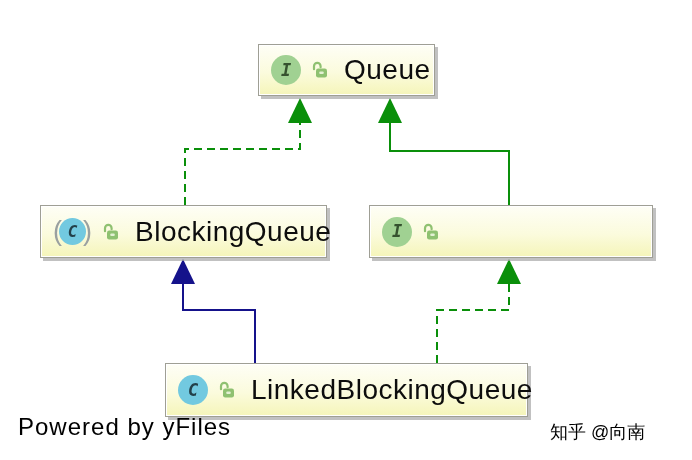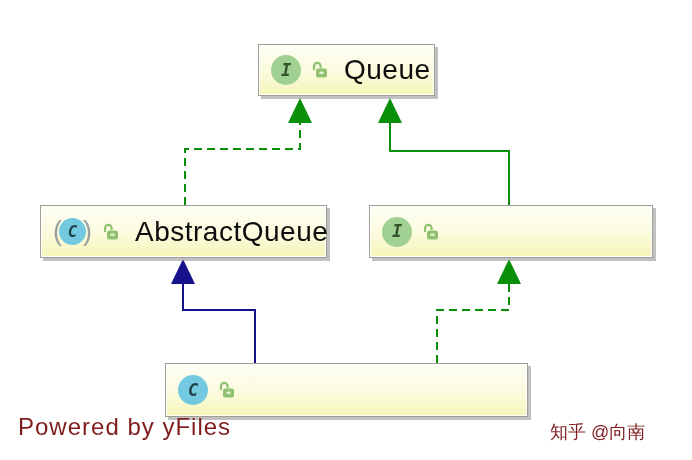--- a/index.html
+++ b/index.html
@@ -33,21 +33,21 @@
   .type-icon.class{background:#72c9e0;color:#23404a;}
   .abstract-wrap{display:flex;align-items:center;flex:0 0 auto;}
   .abstract-wrap .paren{
     color:#9aa0a0;font-size:27px;line-height:1;font-family:"Liberation Sans",sans-serif;
     font-weight:400;
   }
   .abstract-wrap .type-icon{width:27px;height:27px;margin:0 -3px;font-size:16px;}
   .lock-icon{flex:0 0 auto;display:flex;align-items:center;margin-right:5px;}
   .node-label{font-size:28px;color:#0d0d0d;letter-spacing:0.5px;}
   
-  .wm{position:absolute;color:#7f1d1d;user-select:none;}
+  .wm{position:absolute;color:#000000;user-select:none;}
   .wm-yfiles{left:18px;top:413px;font-size:24px;letter-spacing:1px;}
   .wm-zhihu{left:550px;top:420px;font-size:18px;text-shadow:1px 1px 0 #ffffff;}
 </style>
 </head>
 <body>
 
 <div id="canvas">
 
   <svg class="edges" width="692" height="460" viewBox="0 0 692 460">
     <g class="edge edge-green edge-dashed">
@@ -90,21 +90,21 @@
       </span>
       <span class="paren">)</span>
     </span>
     <span class="lock-icon">
       <svg width="20" height="20" viewBox="0 0 20 20">
         <path d="M4 9.2 V6.2 A3.3 3.3 0 0 1 10.6 6.2 V7.2" fill="none" stroke="#8fc171" stroke-width="2.2" stroke-linecap="round"></path>
         <rect x="6" y="8.6" width="11" height="8.8" rx="2.2" fill="#8fc171"></rect>
         <rect x="9.2" y="11.6" width="4.6" height="2.4" rx="1.2" fill="#e4f0d4"></rect>
       </svg>
     </span>
-    <span class="node-label">AbstractQueue</span>
+    <span class="node-label">BlockingQueue</span>
   </div>
 
   <div class="node" style="left:369px;top:205px;width:284px;height:53px;">
     <span class="type-icon interface">
       <i>I</i>
     </span>
     <span class="lock-icon">
       <svg width="20" height="20" viewBox="0 0 20 20">
         <path d="M4 9.2 V6.2 A3.3 3.3 0 0 1 10.6 6.2 V7.2" fill="none" stroke="#8fc171" stroke-width="2.2" stroke-linecap="round"></path>
         <rect x="6" y="8.6" width="11" height="8.8" rx="2.2" fill="#8fc171"></rect>
@@ -117,18 +117,19 @@
     <span class="type-icon class">
       <i>C</i>
     </span>
     <span class="lock-icon">
       <svg width="20" height="20" viewBox="0 0 20 20">
         <path d="M4 9.2 V6.2 A3.3 3.3 0 0 1 10.6 6.2 V7.2" fill="none" stroke="#8fc171" stroke-width="2.2" stroke-linecap="round"></path>
         <rect x="6" y="8.6" width="11" height="8.8" rx="2.2" fill="#8fc171"></rect>
         <rect x="9.2" y="11.6" width="4.6" height="2.4" rx="1.2" fill="#e4f0d4"></rect>
       </svg>
     </span>
+    <span class="node-label">LinkedBlockingQueue</span>
   </div>
 
   <div class="wm wm-yfiles">Powered by yFiles</div>
   <div class="wm wm-zhihu">知乎 @向南</div>
 
 </div>
 
 </body></html>

